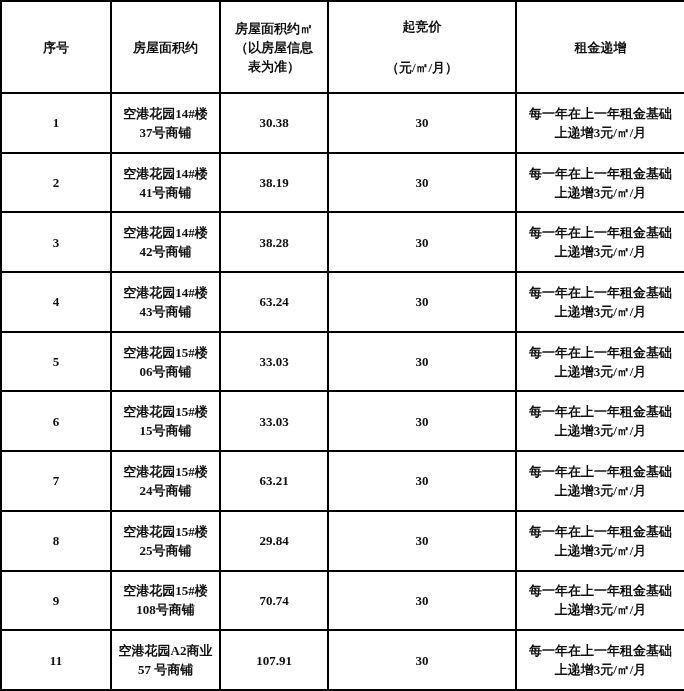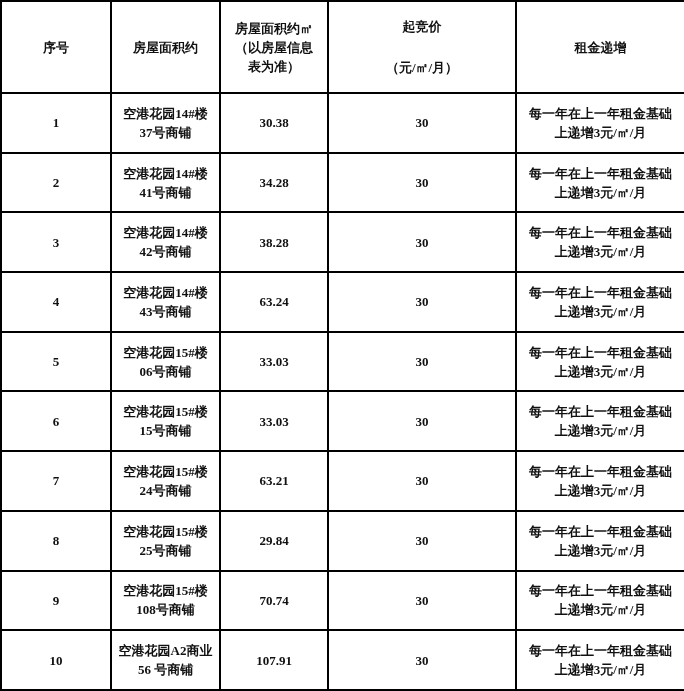--- a/index.html
+++ b/index.html
@@ -100,21 +100,21 @@
         </tr>
         <tr>
           <td>
             <div>2</div>
           </td>
           <td>
             <div>空港花园14#楼</div>
             <div>41号商铺</div>
           </td>
           <td>
-            <div>34.28</div>
+            <div>38.19</div>
           </td>
           <td>
             <div>30</div>
           </td>
           <td>
             <div>每一年在上一年租金基础</div>
             <div>上递增3元/㎡/月</div>
           </td>
         </tr>
         <tr>
@@ -245,25 +245,25 @@
           <td>
             <div>30</div>
           </td>
           <td>
             <div>每一年在上一年租金基础</div>
             <div>上递增3元/㎡/月</div>
           </td>
         </tr>
         <tr>
           <td>
-            <div>10</div>
+            <div>11</div>
           </td>
           <td>
             <div>空港花园A2商业</div>
-            <div>56 号商铺</div>
+            <div>57 号商铺</div>
           </td>
           <td>
             <div>107.91</div>
           </td>
           <td>
             <div>30</div>
           </td>
           <td>
             <div>每一年在上一年租金基础</div>
             <div>上递增3元/㎡/月</div>

